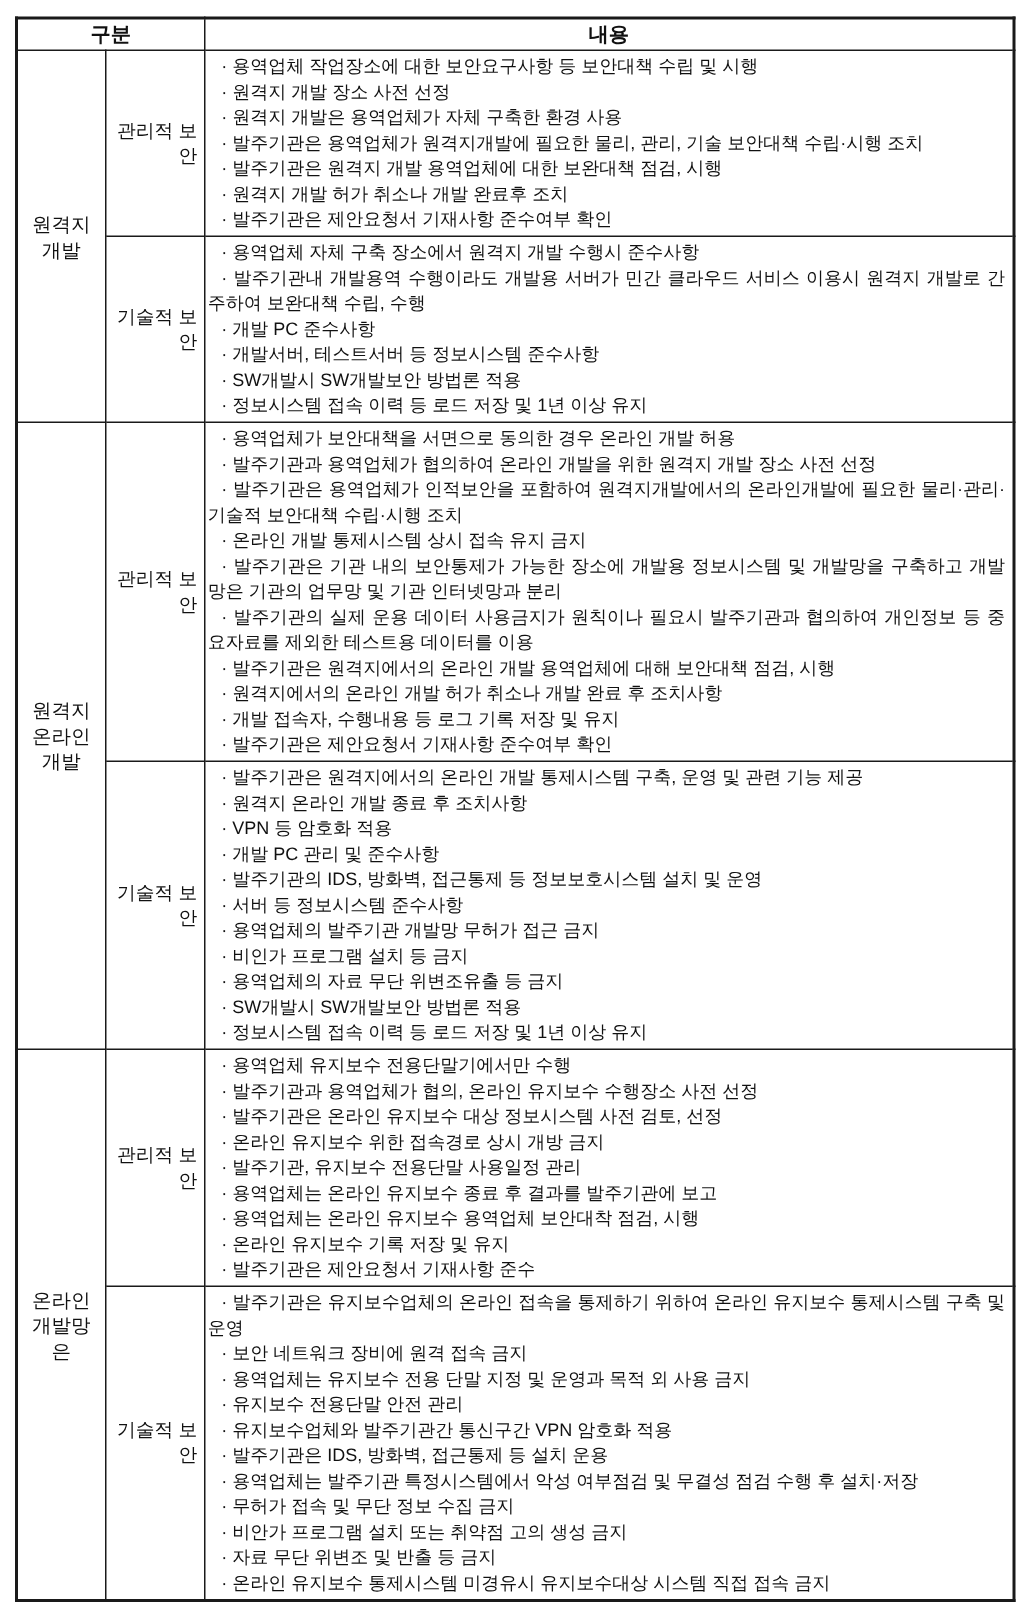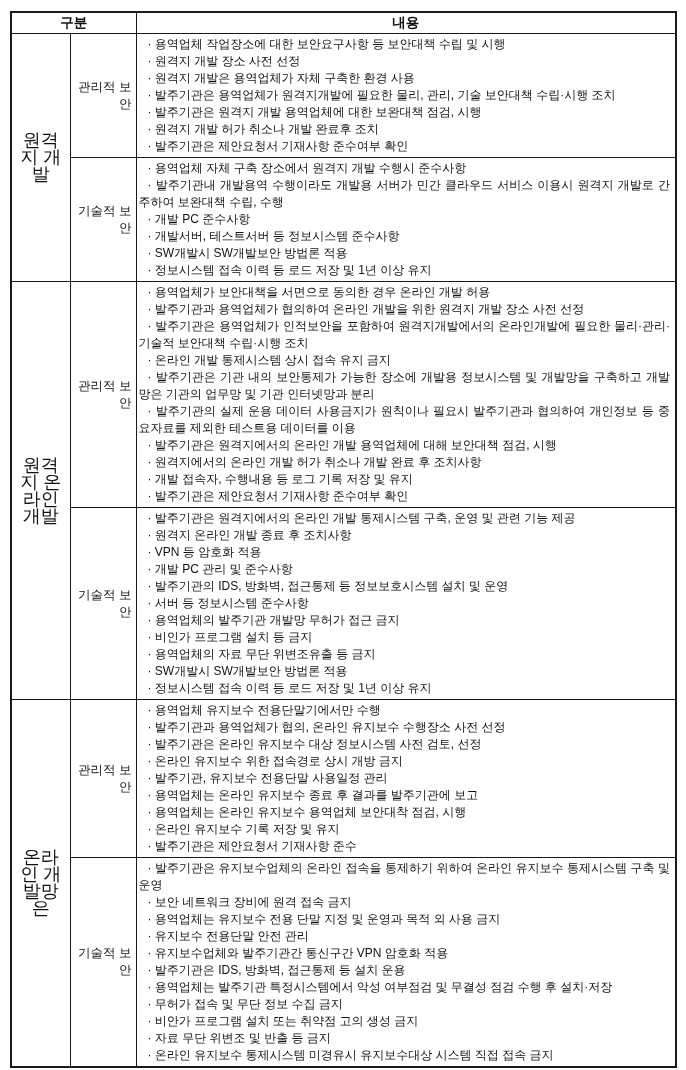--- a/index.html
+++ b/index.html
@@ -31,21 +31,21 @@
     font-weight: bold;
     text-align: center;
     padding: 2px 2px;
     line-height: 16px;
     background: #ffffff;
   }
   td.group {
     width: 59px;
     text-align: center;
     vertical-align: middle;
-    font-size: 18px;
+    font-size: 13px;
     line-height: 17px;
     padding: 2px 4px;
     word-break: break-all;
   }
   td.sublabel {
     width: 66px;
     text-align: right;
     vertical-align: middle;
     font-size: 12.5px;
     line-height: 17px;

